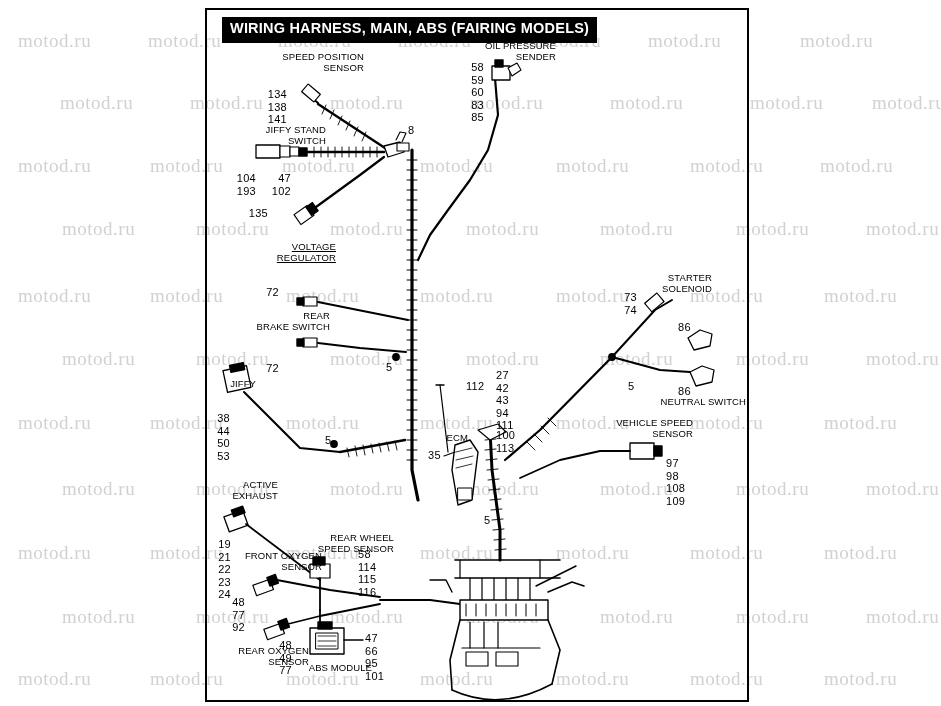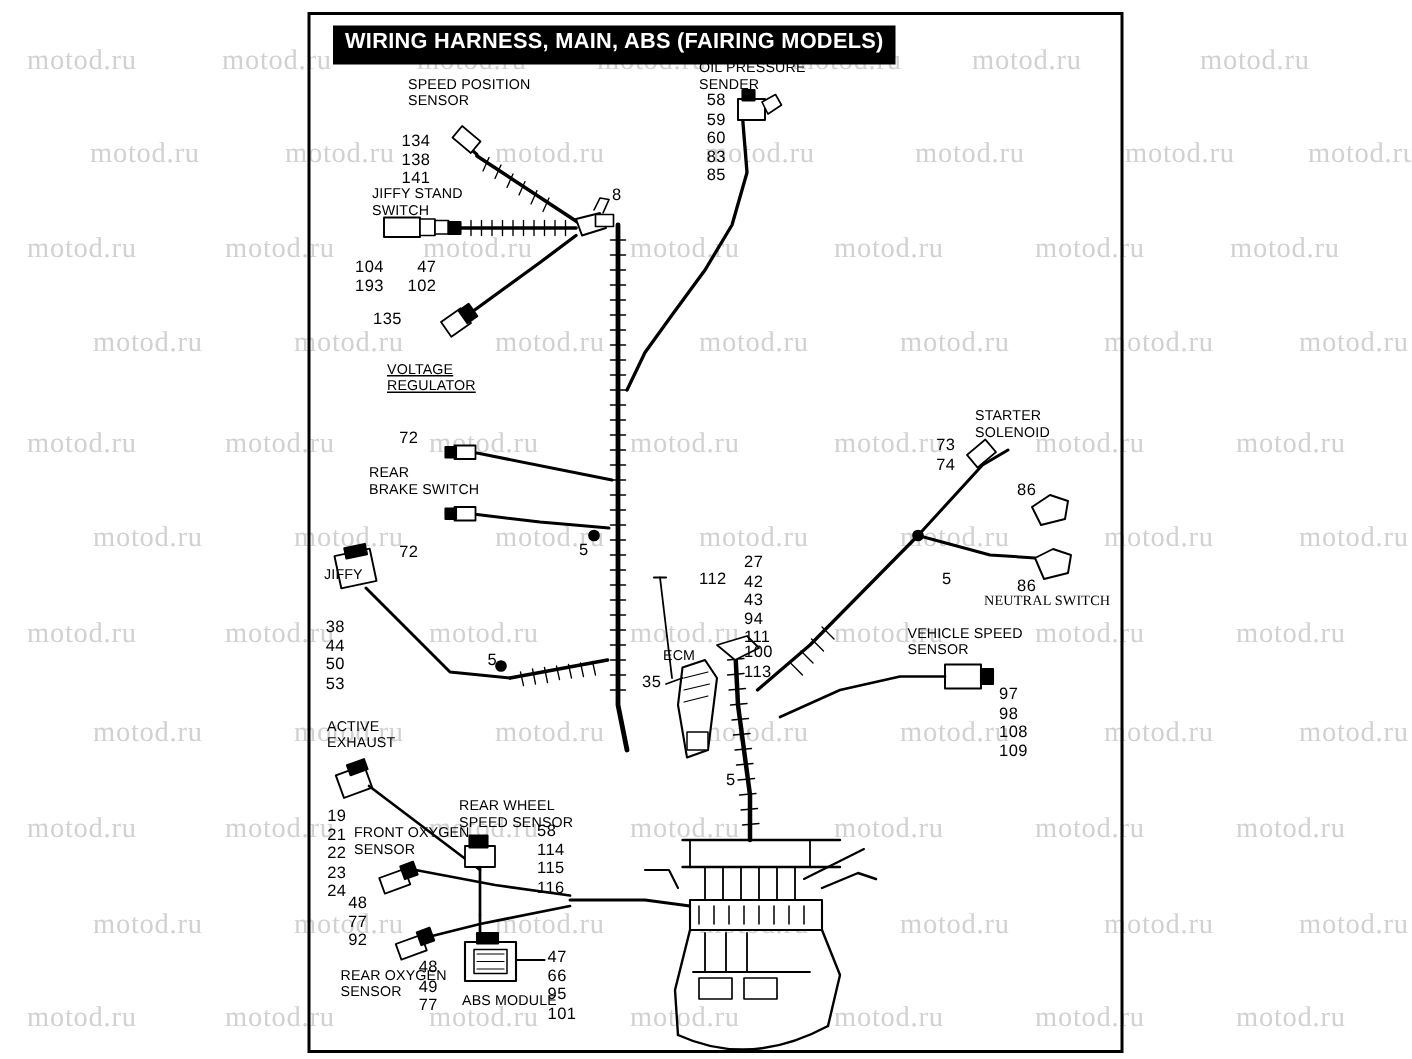--- a/index.html
+++ b/index.html
@@ -69,21 +69,21 @@
   .lbl {
     position: absolute;
     z-index: 40;
     font-family: "Liberation Sans", sans-serif;
     font-size: 9.5px;
     color: #000;
     white-space: pre;
     line-height: 11px;
     letter-spacing: 0.1px;
   }
-  .lbl.c { text-align: left; }
+  .lbl.c { text-align: right; }
   .num {
     position: absolute;
     z-index: 40;
     font-family: "Liberation Sans", sans-serif;
     font-size: 11px;
     color: #000;
     white-space: pre;
     line-height: 12.5px;
     letter-spacing: 0.3px;
   }
@@ -337,21 +337,21 @@
       <div class="lbl c" style="left: 236px; top: 550px; width: 86px;">FRONT OXYGEN
 SENSOR</div>
       <div class="lbl c" style="left: 227px; top: 645px; width: 82px;">REAR OXYGEN
 SENSOR</div>
       <div class="lbl c" style="left: 308px; top: 662px; width: 64px;">ABS MODULE</div>
       <div class="lbl c" style="left: 306px; top: 532px; width: 88px;">REAR WHEEL
 SPEED SENSOR</div>
       <div class="lbl c" style="left: 442px; top: 432px; width: 26px;">ECM</div>
       <div class="lbl c" style="left: 650px; top: 272px; width: 62px;">STARTER
 SOLENOID</div>
-      <div class="lbl c" style="left: 656px; top: 396px; width: 90px; font-family: Liberation Serif, serif;">NEUTRAL SWITCH</div>
+      <div class="lbl c" style="left: 656px; top: 396px; width: 90px;">NEUTRAL SWITCH</div>
       <div class="lbl c" style="left: 605px; top: 417px; width: 88px;">VEHICLE SPEED
 SENSOR</div>
     </div>
   <div id="numbers">
       <div class="num r" style="left: 247px; width: 40px; top: 88px;">134
 138
 141</div>
       <div class="num r" style="left: 444px; width: 40px; top: 61px;">58
 59
 60

